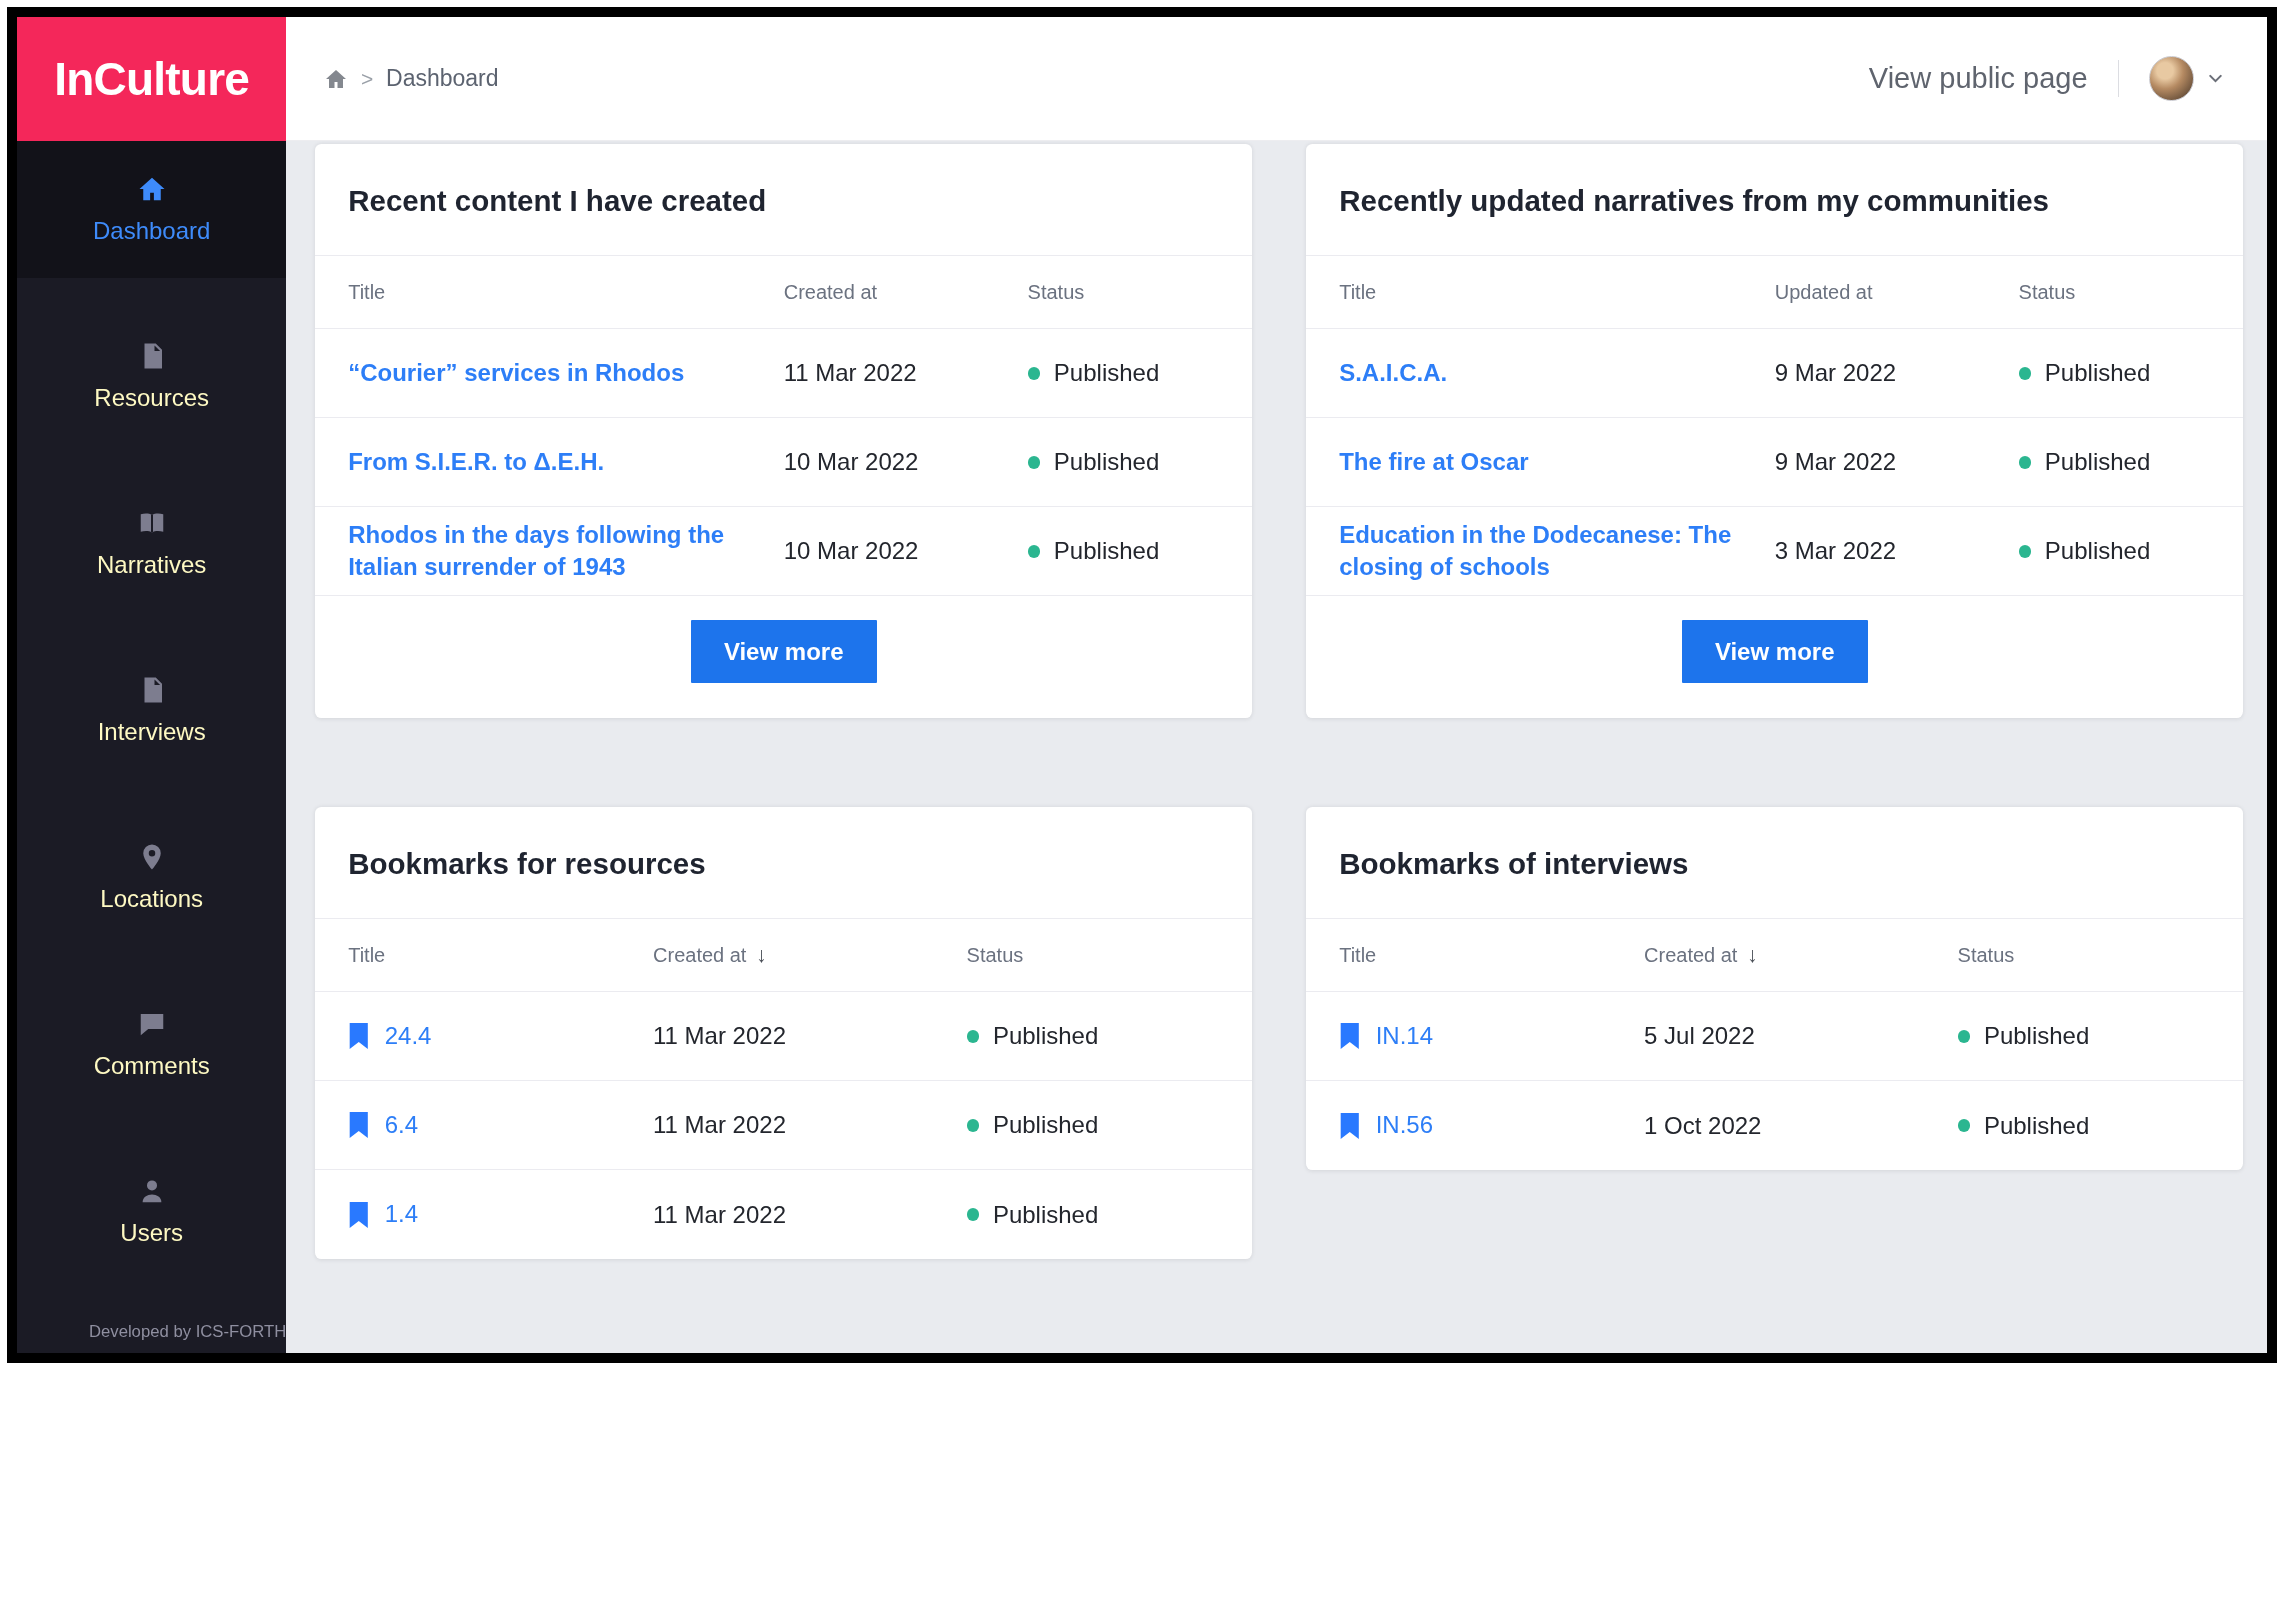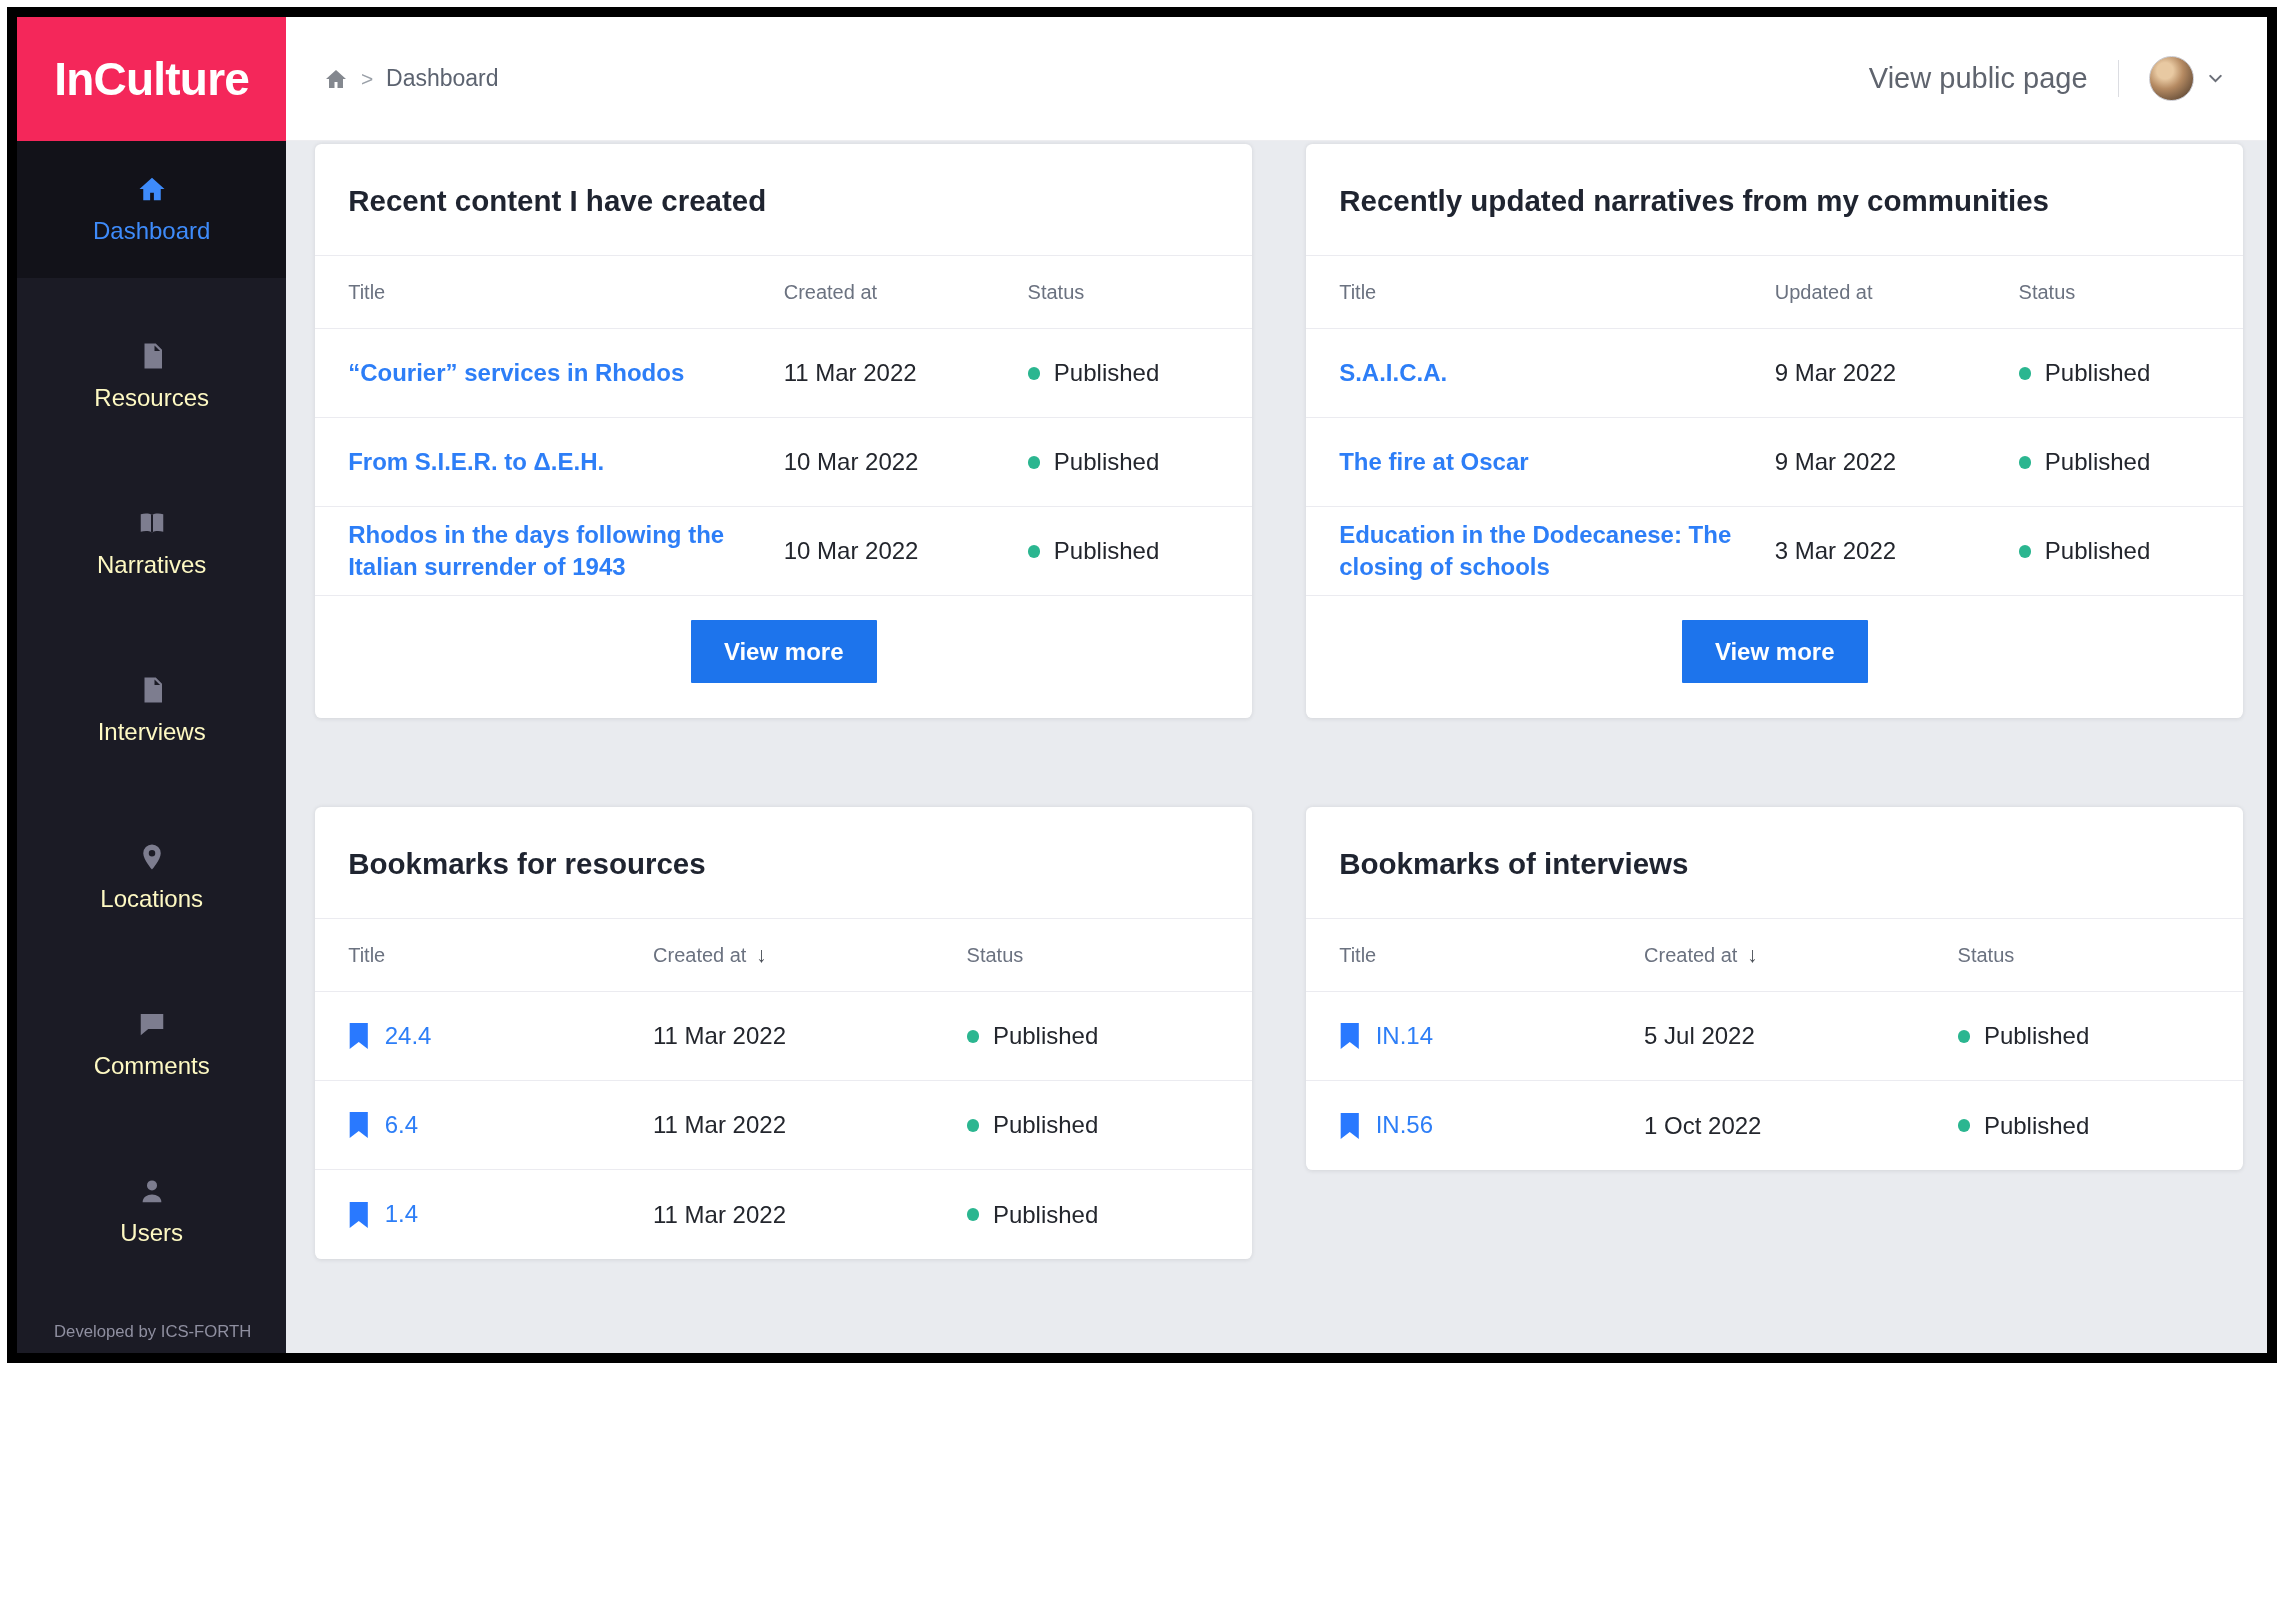--- a/index.html
+++ b/index.html
@@ -54,21 +54,21 @@
     display:flex; flex-direction:column; align-items:center; justify-content:center;
     gap:12.8px; cursor:pointer;
     color:#fef9c3; font-size:24px;
   }
   .nav-item .nav-icon { color:#7d7d8f; width:30px; height:30px; }
   .nav-item.active { background:#121219; color:#3e8bfa; }
   .nav-item.active .nav-icon { color:#3e8bfa; }
   .nav-icon svg { width:30px; height:30px; display:block; }
   .sidebar-footer {
     position:absolute; bottom:11px; left:2px; right:0;
-    text-align:center; font-size:16.7px; color:#8f8fa0;
+    text-align:right; font-size:16.7px; color:#8f8fa0;
   }
   
   .main {
     background:#e9ebef;
     padding:3px 24px 0 29px;
     display:grid;
     grid-template-columns: 1fr 1fr;
     column-gap:54px; row-gap:89px;
     align-content:start; align-items:start;
     overflow:hidden;

